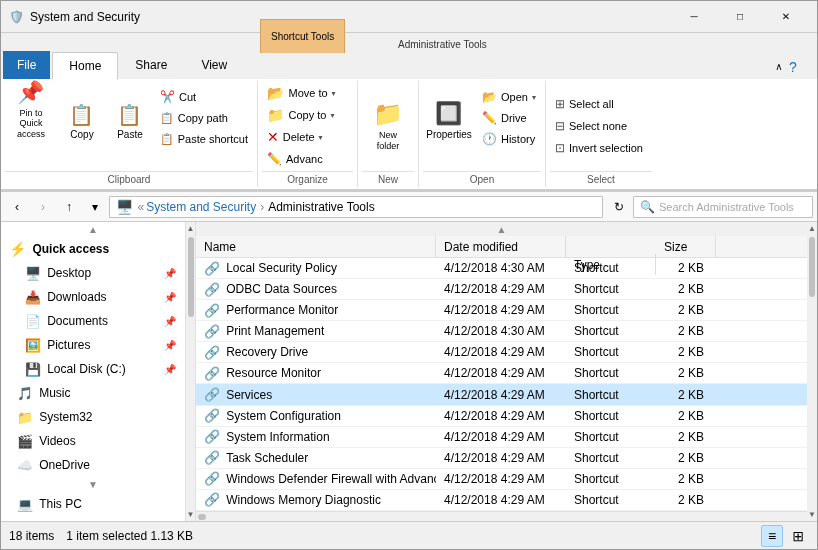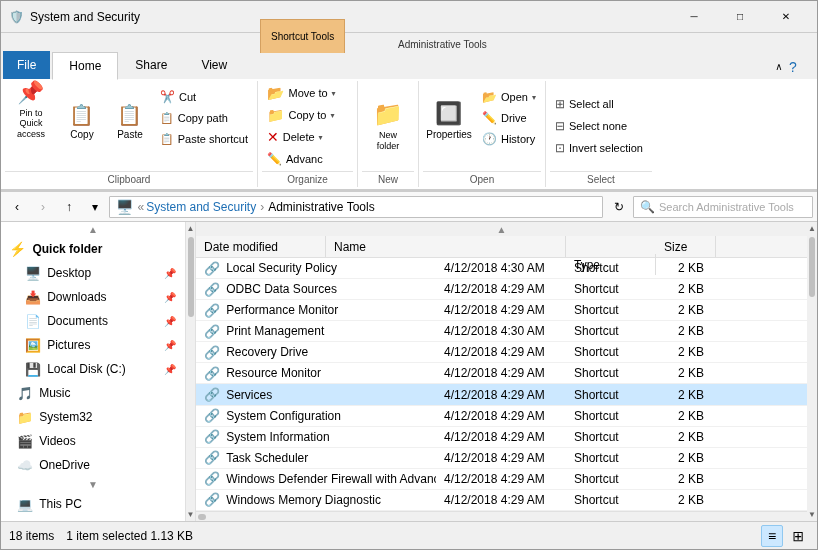--- a/index.html
+++ b/index.html
@@ -412,21 +412,21 @@
     </div>
   </div>
 
   <div style="display:flex;flex:1;overflow:hidden;">
 
     <div class="sidebar">
       <div style="text-align:center;font-size:10px;color:#888;padding:2px;">▲</div>
 
       <div class="sidebar-item" style="font-weight:bold;padding-left:8px;">
         <span style="color:#1e6fb5;font-size:14px;">⚡</span>
-        <span>Quick folder</span>
+        <span>Quick access</span>
       </div>
       <div class="sidebar-item" style="padding-left:24px;">
         <span style="font-size:13px;">🖥️</span>
         <span>Desktop</span>
         <span style="margin-left:auto;color:#1e6fb5;font-size:10px;">📌</span>
       </div>
       <div class="sidebar-item" style="padding-left:24px;">
         <span style="font-size:13px;">📥</span>
         <span>Downloads</span>
         <span style="margin-left:auto;color:#1e6fb5;font-size:10px;">📌</span>
@@ -473,22 +473,22 @@
       <div style="font-size:8px;cursor:pointer;color:#666;">▲</div>
       <div style="width:6px;background:#c0c0c0;border-radius:3px;height:80px;margin:4px 0;cursor:pointer;"></div>
       <div style="font-size:8px;cursor:pointer;color:#666;margin-top:auto;">▼</div>
     </div>
 
     <div style="flex:1;display:flex;flex-direction:column;overflow:hidden;">
 
       <div style="text-align:center;font-size:10px;color:#888;height:14px;display:flex;align-items:center;justify-content:center;">▲</div>
 
       <div class="file-list-header">
+        <div class="col-header col-name">Name</div>
         <div class="col-header col-date">Date modified</div>
-        <div class="col-header col-name">Name</div>
         <div class="col-header col-type">Type</div>
         <div class="col-header col-size">Size</div>
       </div>
 
       <div class="file-list" style="overflow-y:auto;flex:1;">
 
       <div class="file-row">
     <div class="file-cell file-cell-name">
       <span style="font-size:13px;margin-right:2px;">🔗</span>
       <span>Local Security Policy</span>

